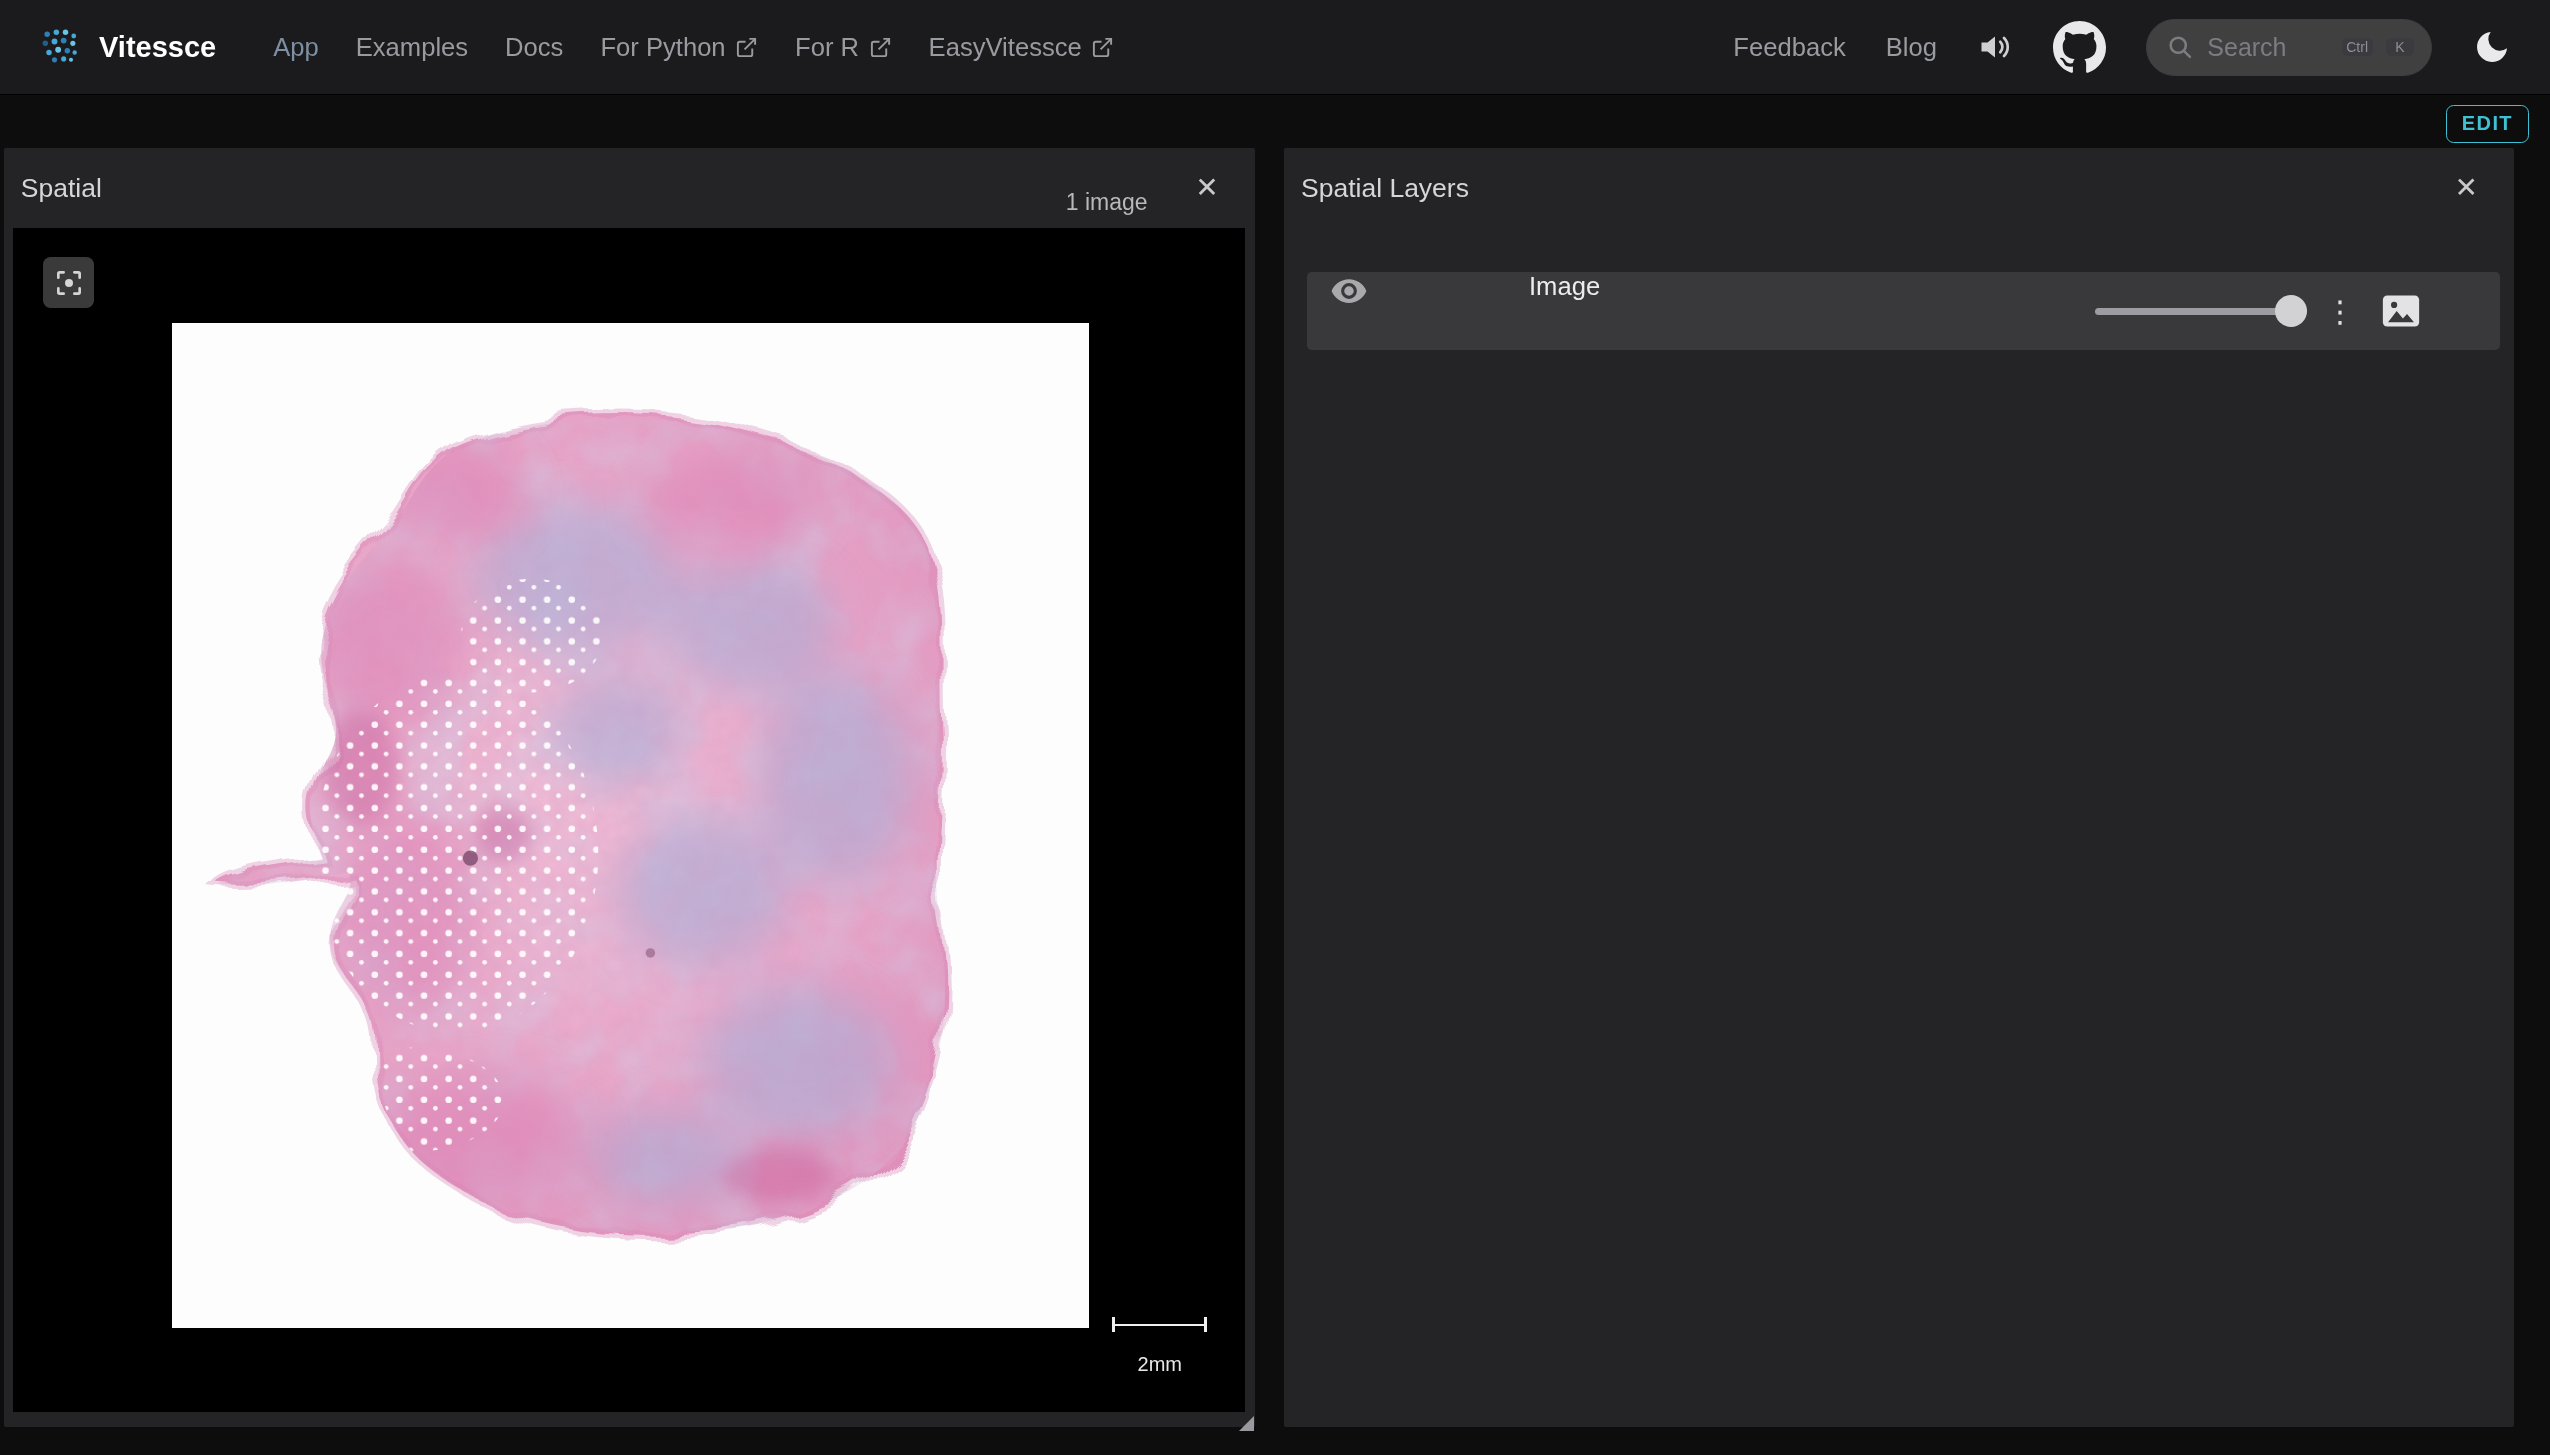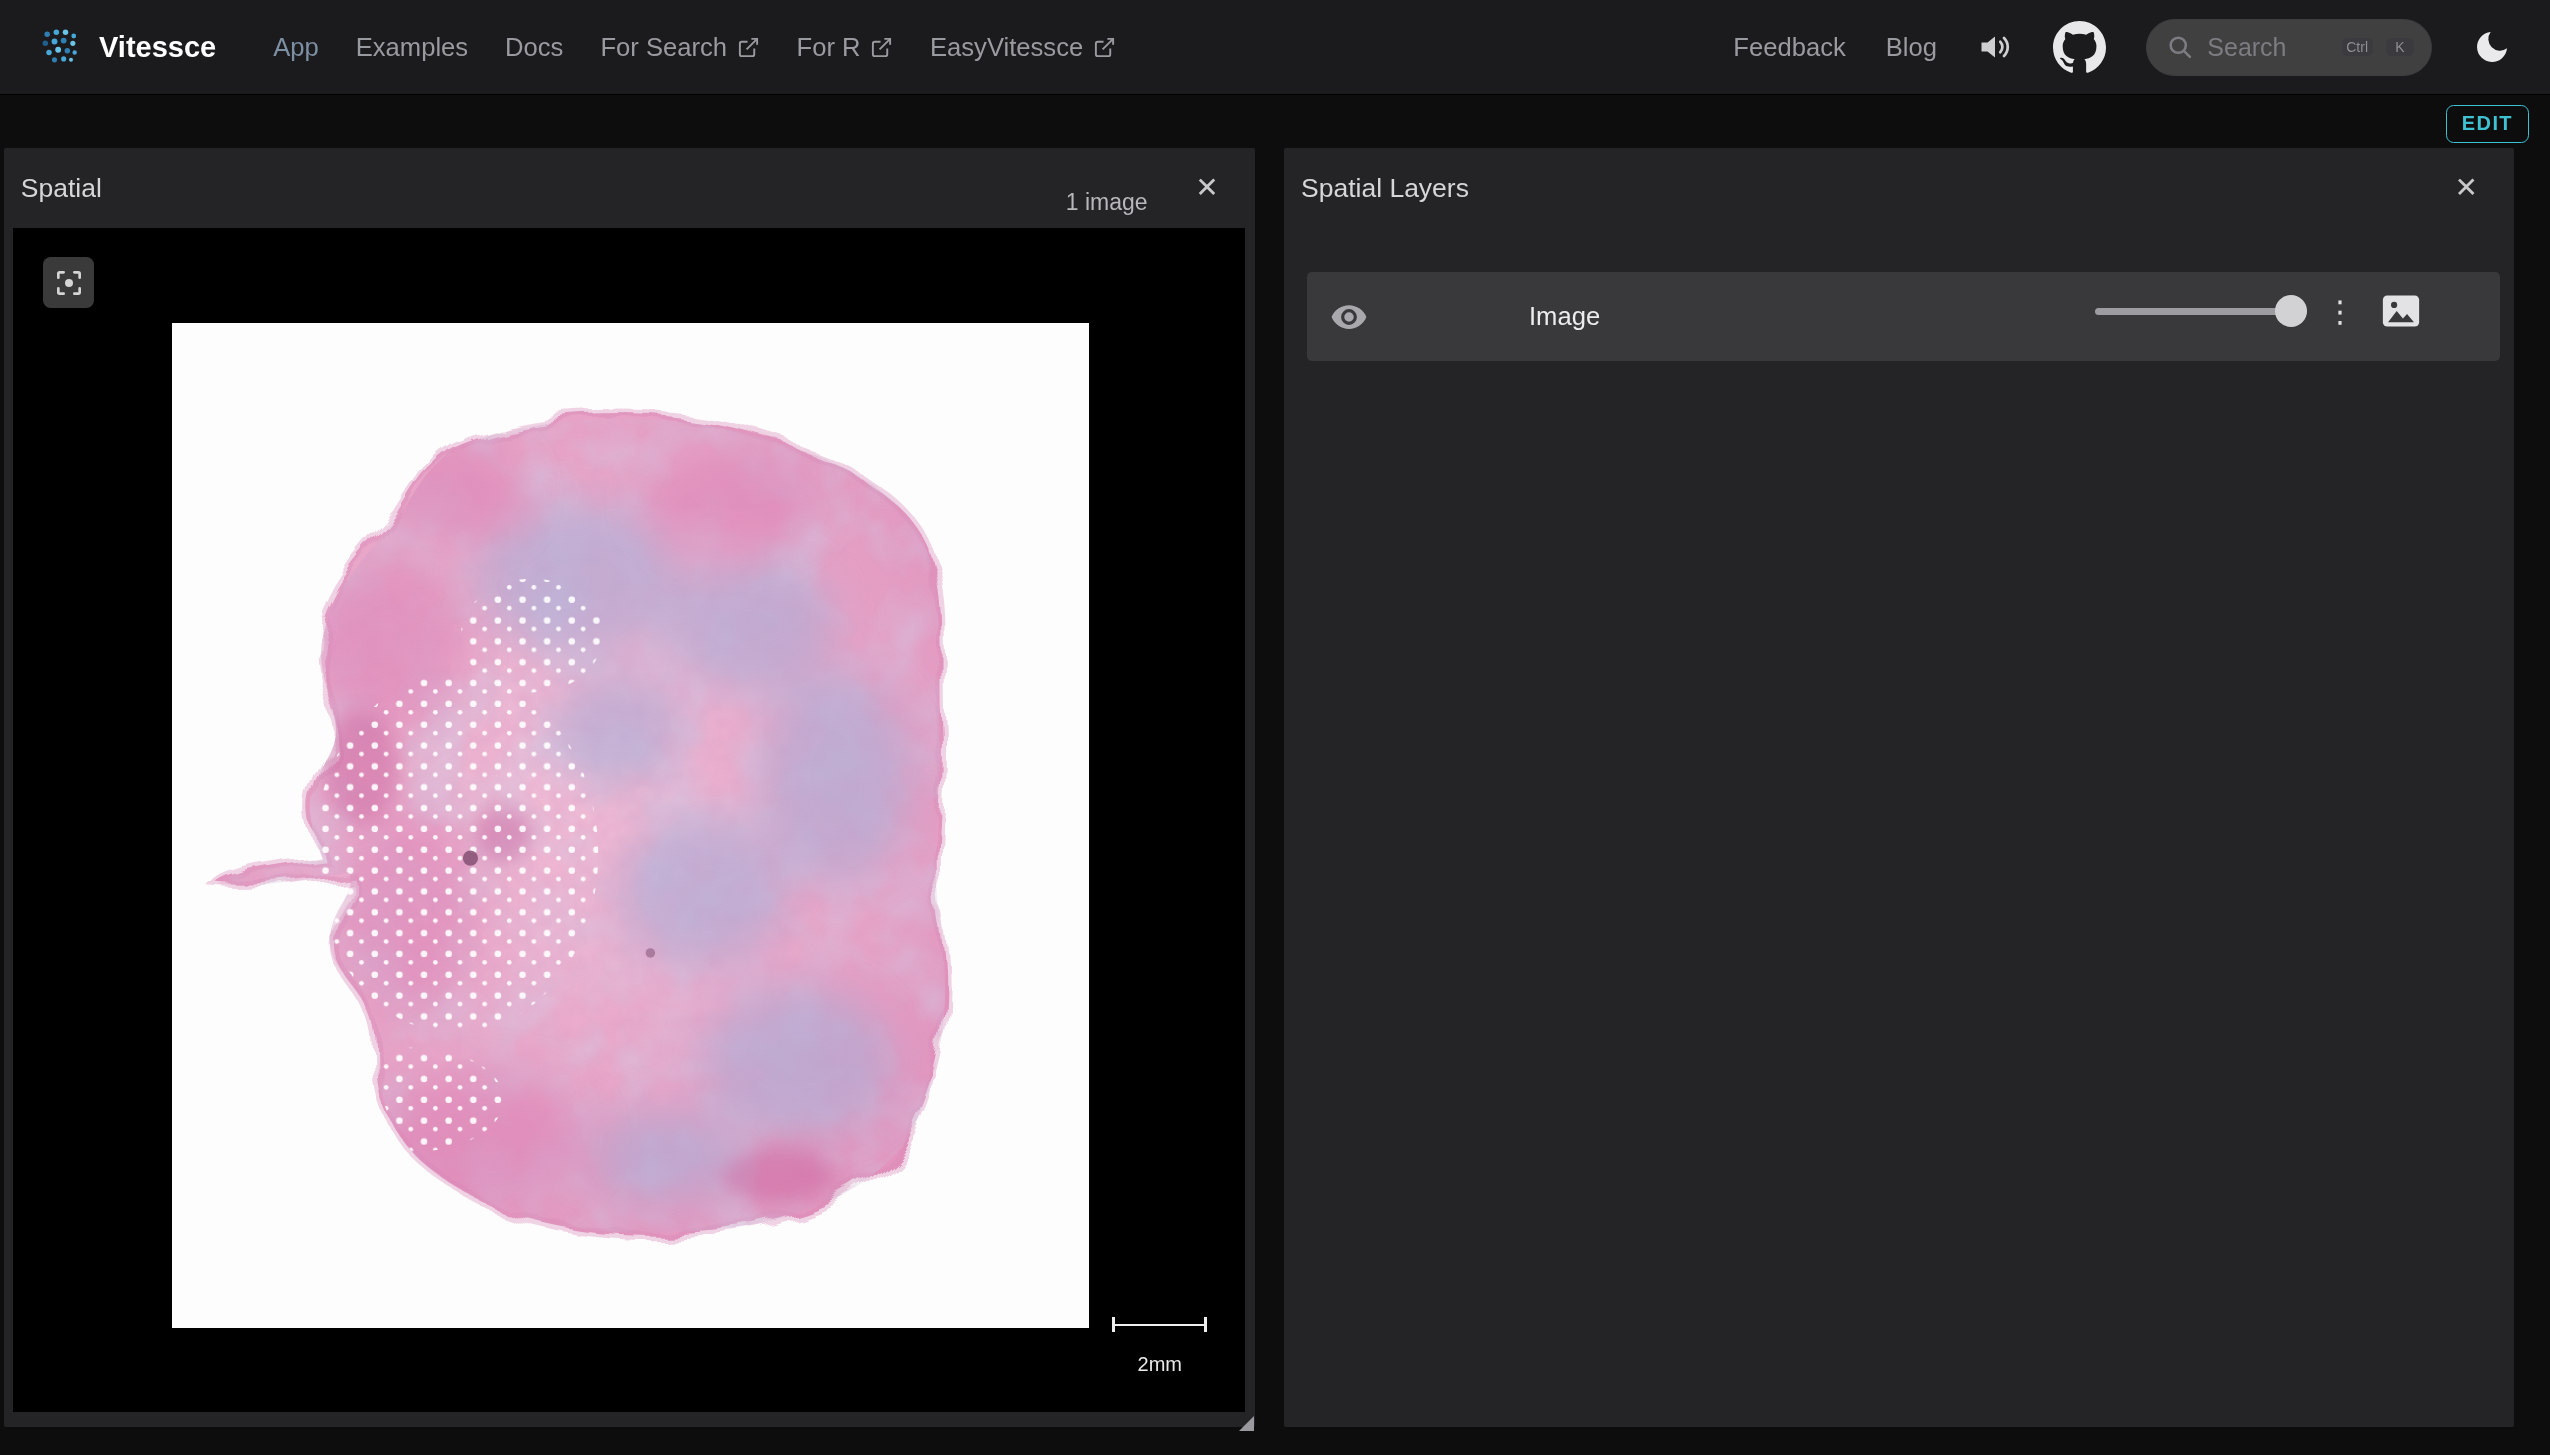--- a/index.html
+++ b/index.html
@@ -63,22 +63,22 @@
   .scalebar-line { position:relative; height:15px; }
   .scalebar-line::before { content:""; position:absolute; left:0; right:0; top:6.6px;
     height:2.8px; background:#efefef; }
   .scalebar-line::after { content:""; position:absolute; left:0; top:0; width:2.8px;
     height:15px; background:#efefef; box-shadow:92px 0 0 #efefef; }
   .scalebar-label { margin-top:21px; text-align:center; font-size:20px; color:#e9e9e9; }
   .resize-handle { position:absolute; left:1235px; top:1268px; width:0; height:0;
     border-left:15px solid transparent; border-bottom:15px solid #9a9a9e; cursor:nwse-resize; }
 
   
-  .layer-row { position:absolute; left:23px; top:124px; width:1193px; height:89px;
-    background:#39393c; border-radius:4.7px; display:flex; align-items:center; }
+  .layer-row { position:absolute; left:23px; top:124px; width:1193px; height:78px;
+    background:#39393c; border-radius:4.7px; display:flex; align-items:flex-start; }
   .eye-btn { margin-left:23px; }
   .layer-name { margin-left:161px; font-size:25.6px; color:#ececec; }
   .opacity-slider { position:absolute; left:788px; top:23px; width:212px; height:32px;
     cursor:pointer; }
   .slider-track { position:absolute; left:0; right:0; top:13.3px; height:6.6px;
     background:#9d9da1; border-radius:3.8px; }
   .slider-thumb { position:absolute; left:180px; top:0; width:32px; height:32px;
     background:#d2d2d5; border-radius:50%; cursor:grab; }
   .kebab-btn { position:absolute; left:1014px; top:0; height:78px; width:38px;
     background:none; border:none; color:#e0e0e0; font-size:30px; cursor:pointer; }
@@ -115,21 +115,21 @@
     <a class="nav-link active">
       <span>App</span>
     </a>
     <a class="nav-link">
       <span>Examples</span>
     </a>
     <a class="nav-link">
       <span>Docs</span>
     </a>
     <a class="nav-link">
-      <span>For Search</span>
+      <span>For Python</span>
       <svg class="ext-icon" viewBox="0 0 24 24">
         <path d="M18 13v6a2 2 0 0 1-2 2H5a2 2 0 0 1-2-2V8a2 2 0 0 1 2-2h6"></path>
           <path d="M15 3h6v6"></path>
           <path d="M10 14 21 3"></path>
       </svg>
     </a>
     <a class="nav-link">
       <span>For R</span>
       <svg class="ext-icon" viewBox="0 0 24 24">
         <path d="M18 13v6a2 2 0 0 1-2 2H5a2 2 0 0 1-2-2V8a2 2 0 0 1 2-2h6"></path>

